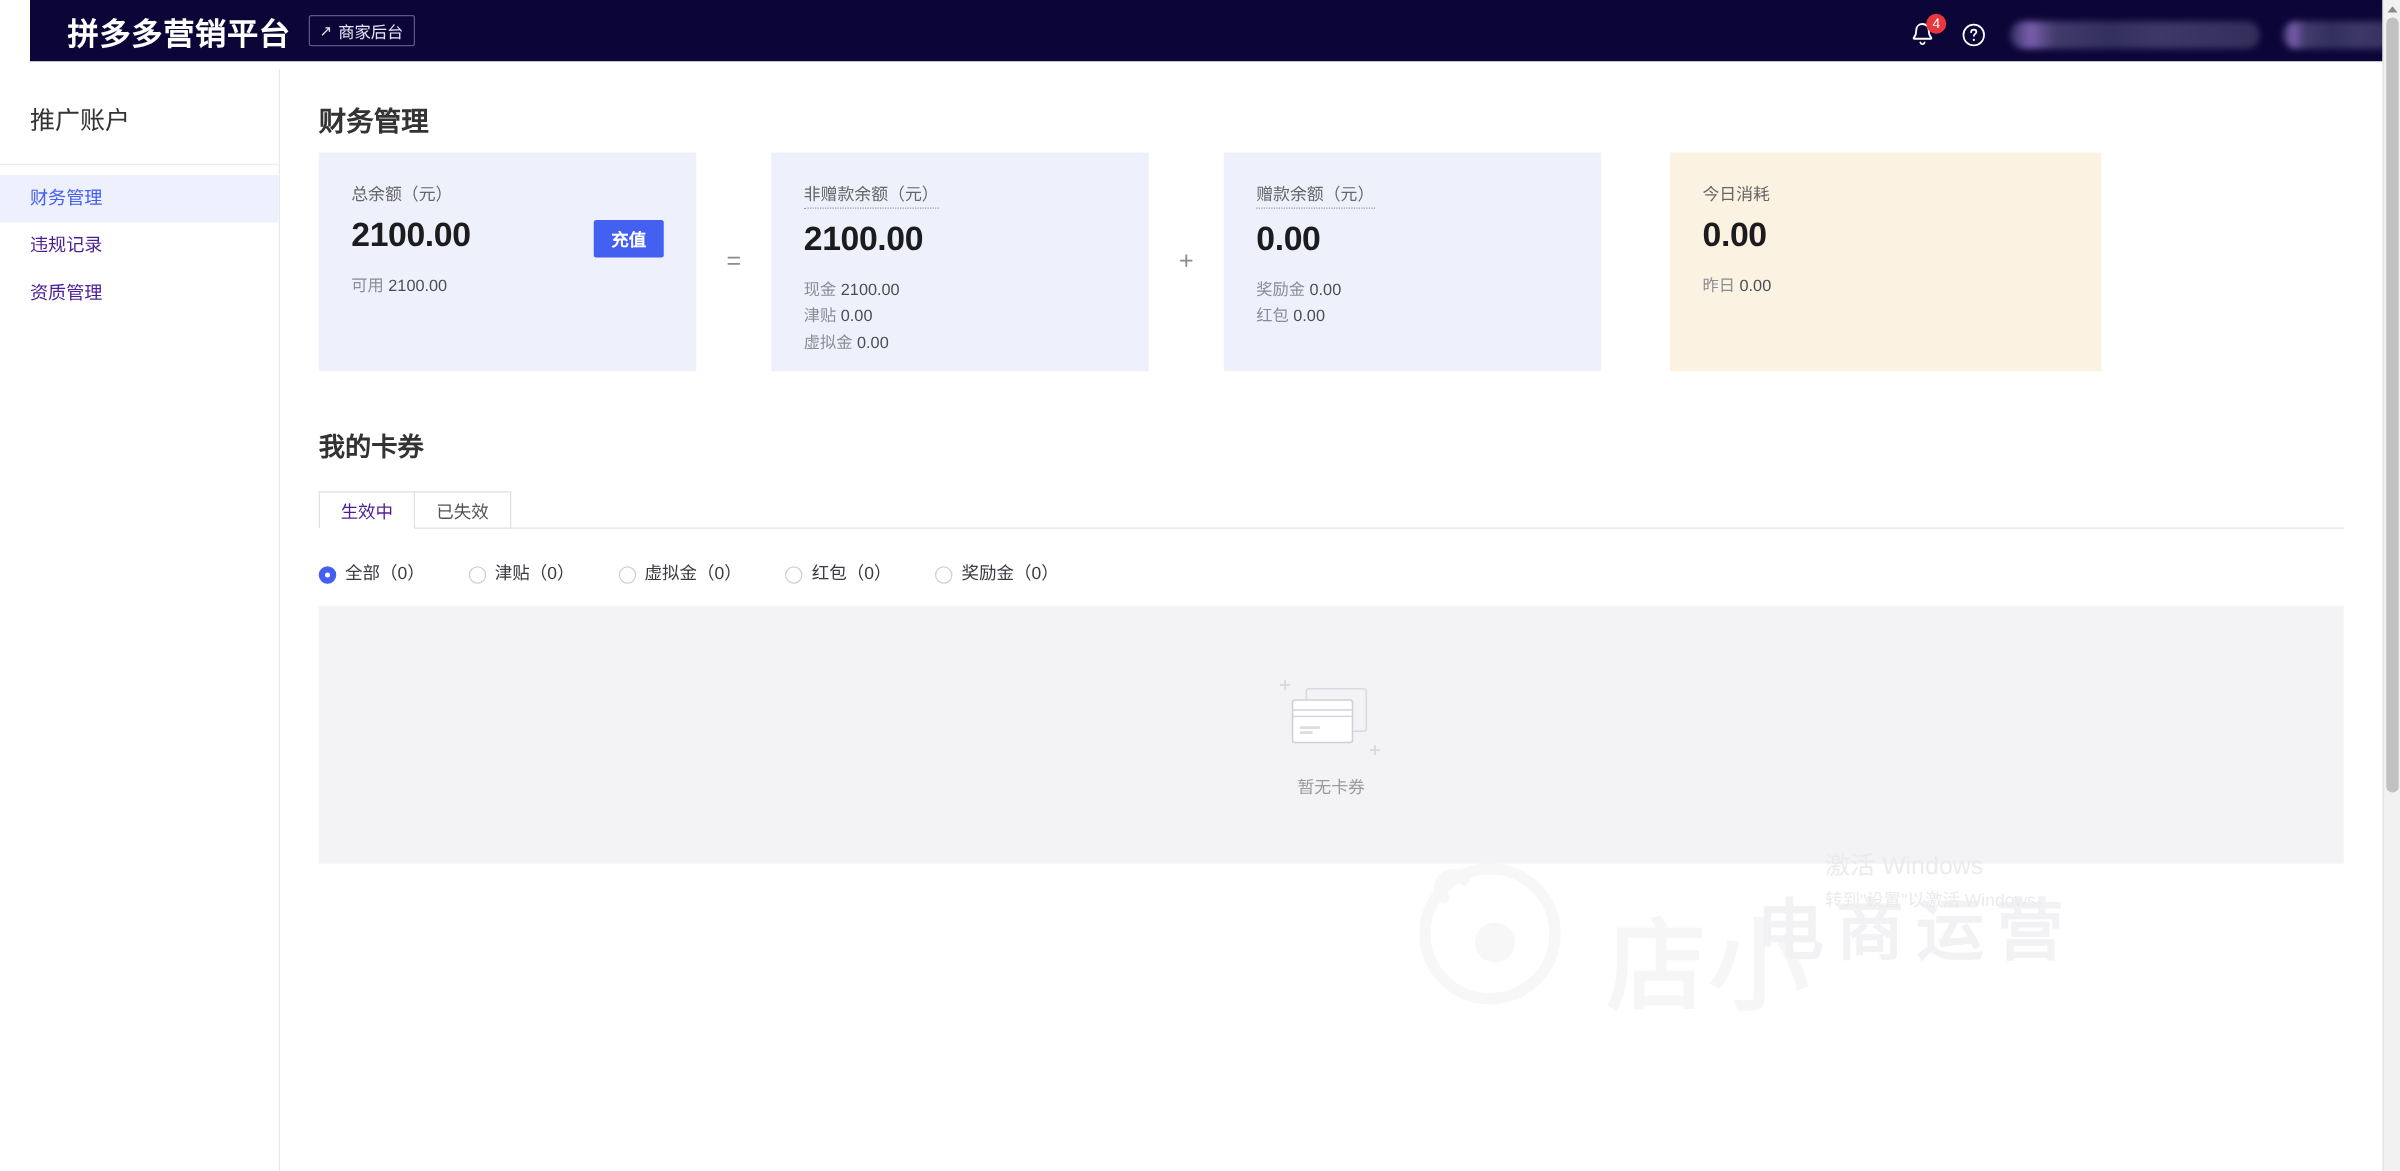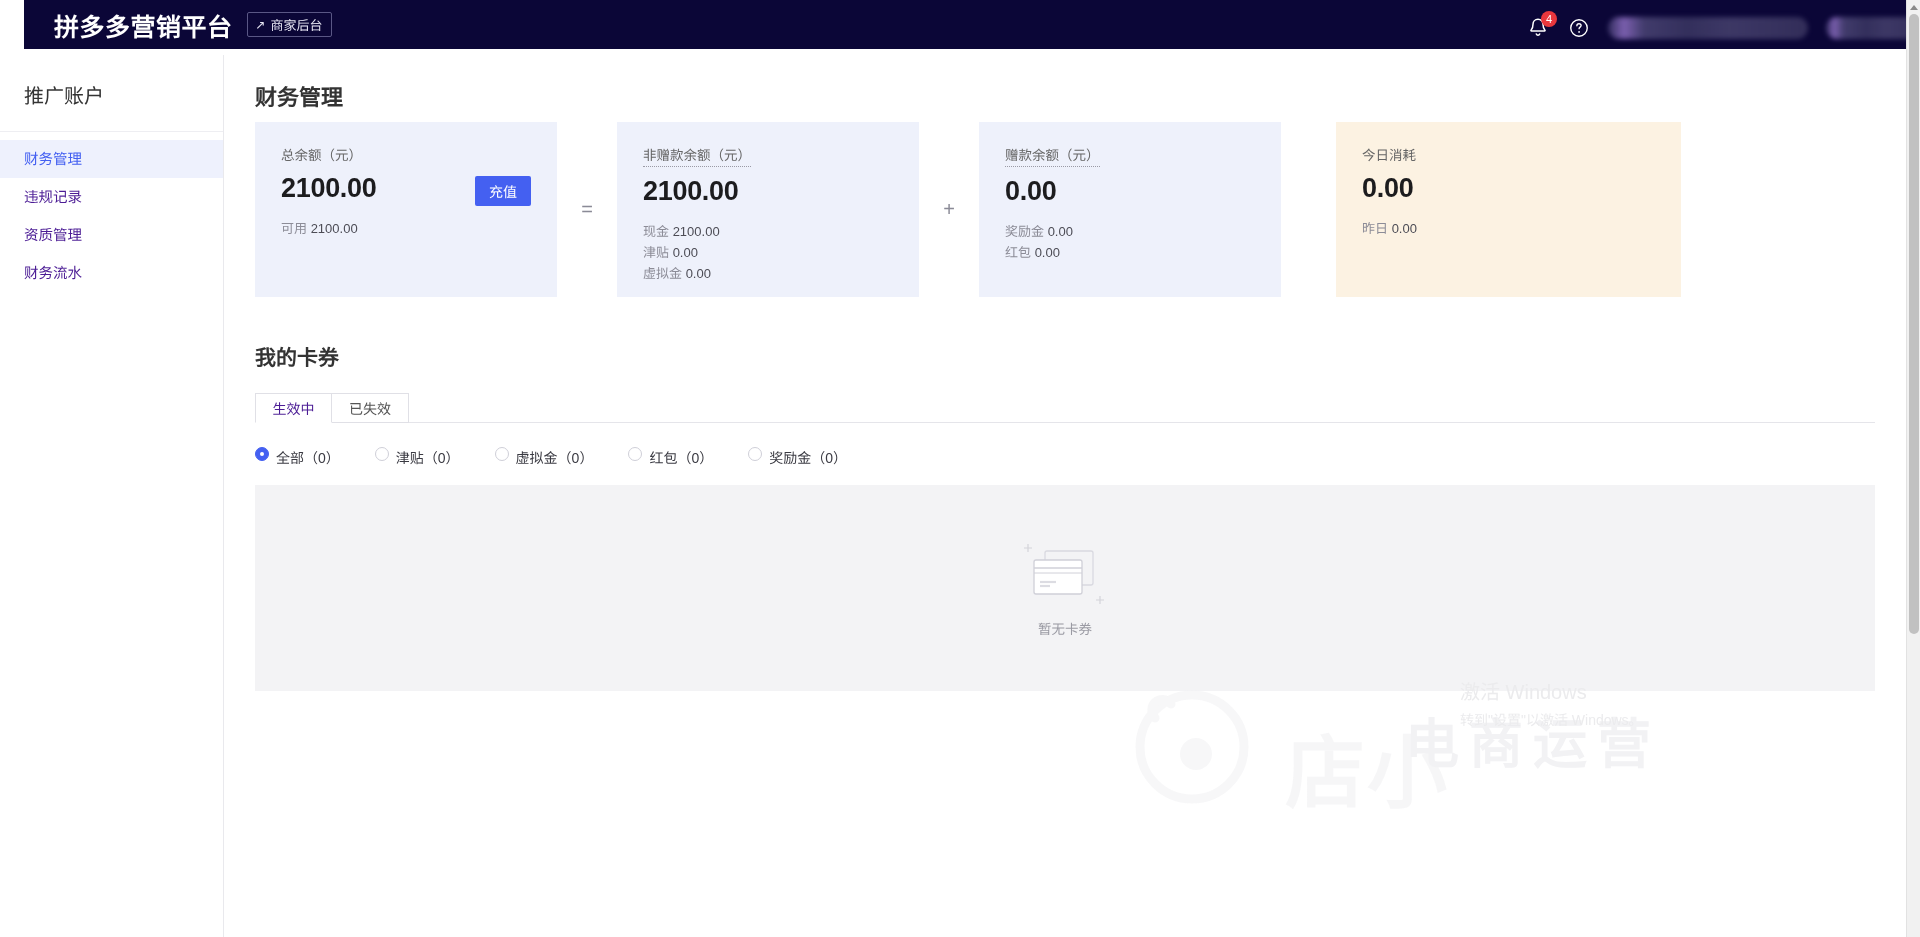--- a/index.html
+++ b/index.html
@@ -262,20 +262,21 @@
     top: 54px;
     width: 56px;
     height: 30px;
     background: #4460f1;
     color: #ffffff;
     font-size: 14px;
     border: none;
     border-radius: 2px;
     cursor: pointer;
     font-family: "Liberation Sans", "DejaVu Sans", sans-serif;
+    font-weight: bold;
   }
 
   
   .coupons-title {
     font-size: 21px;
     color: #333;
     margin: 44px 0 0 0;
     padding-left: 31px;
     white-space: nowrap;
   }
@@ -314,21 +315,21 @@
 
   .radio-row {
     display: flex;
     align-items: center;
     gap: 35px;
     margin: 24px 0 0 0;
     padding-left: 31px;
   }
   .radio-item {
     display: flex;
-    align-items: flex-start;
+    align-items: flex-end;
     gap: 7px;
     font-size: 14px;
     color: #3a3a42;
     cursor: pointer;
     white-space: nowrap;
   }
   .radio-dot {
     width: 14px; height: 14px;
     border: 1px solid #cfcfd8;
     border-radius: 50%;
@@ -437,21 +438,20 @@
     <div class="blur-chip blur-shop"></div>
   </div>
 </div>
 
 <aside class="sidebar">
   <div class="sidebar-title">推广账户</div>
   <div class="side-list">
     <div class="side-item active">财务管理</div>
     <div class="side-item">违规记录</div>
     <div class="side-item">资质管理</div>
-    <div class="side-item">财务流水</div>
   </div>
 </aside>
 
 <main class="main">
 
   <h1 class="page-title">财务管理</h1>
 
 
   <div class="cards-row">
 

